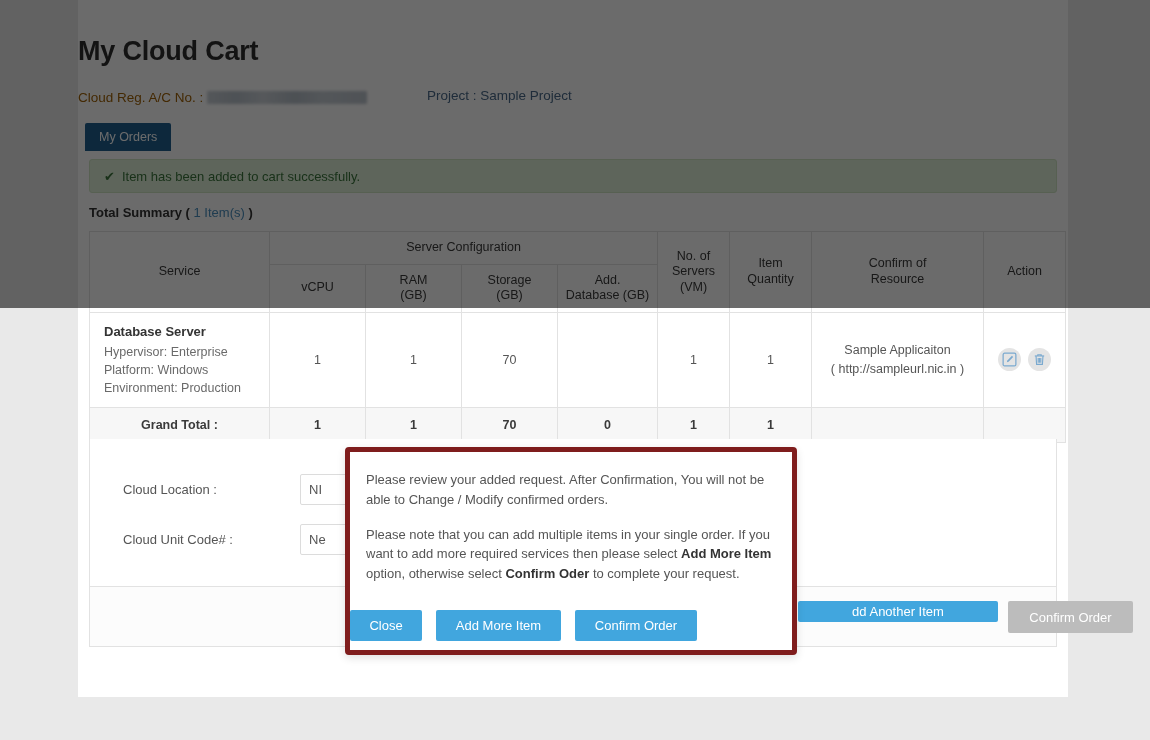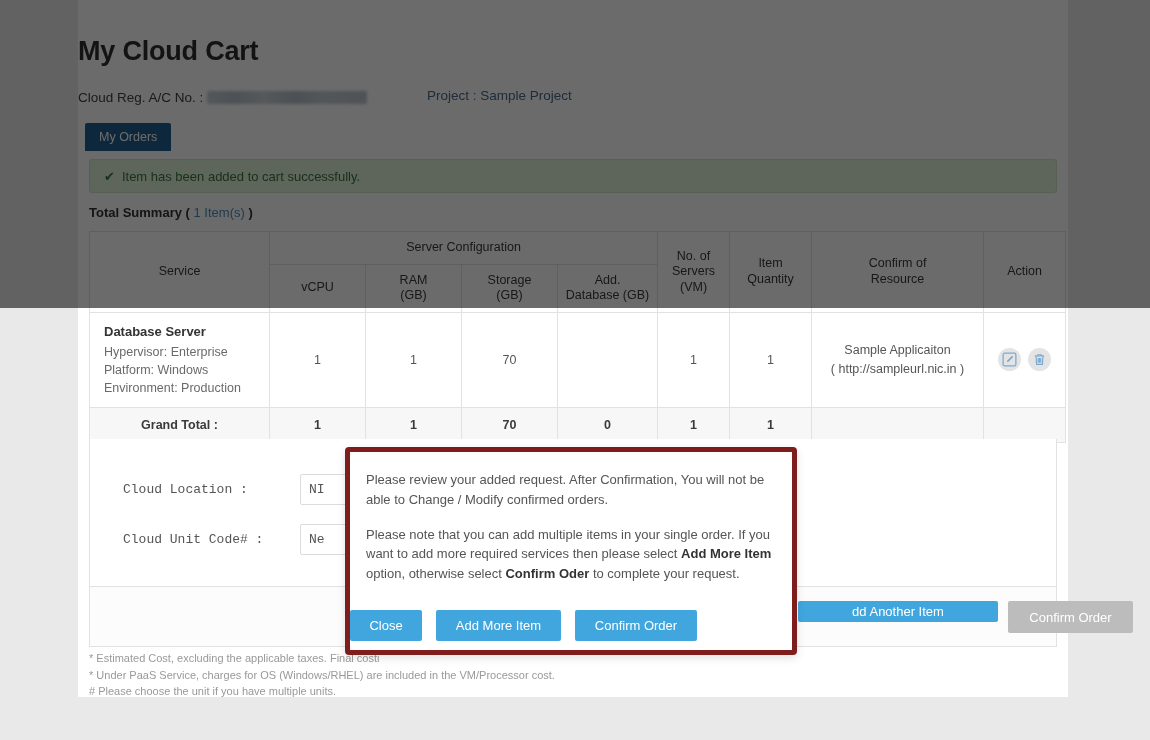--- a/index.html
+++ b/index.html
@@ -20,21 +20,21 @@
     background: #ffffff;
   }
 
   .page-title {
     position: absolute; left: 78px; top: 36px;
     font-size: 27px; font-weight: bold; color: #2f2f2f;
     letter-spacing: -0.2px;
   }
 
   .meta-row { position: absolute; left: 78px; top: 88px; width: 900px; height: 20px; }
-  .meta-label { font-size: 13.5px; color: #404040; }
+  .meta-label { font-size: 13.5px; color: #a16207; }
   .acct-redact {
     display: inline-block; width: 160px; height: 13px;
     vertical-align: middle; margin-left: 4px;
     background: linear-gradient(90deg,#c9cfd6 0%,#b9c2cb 18%,#cdd3d9 35%,#b6bfc8 55%,#c7ced5 72%,#bcc4cd 100%);
     filter: blur(1.6px); border-radius: 1px;
   }
   .project-meta { position: absolute; left: 349px; top: 0; font-size: 13.5px; color: #4a6a8a; }
 
   .tab-bar { position: absolute; left: 85px; top: 123px; }
   .tab {
@@ -79,21 +79,21 @@
   .act-btn {
     display: inline-block; width: 23px; height: 23px; border-radius: 50%;
     background: #e4e4e4; margin: 0 2px; vertical-align: middle;
     position: relative;
   }
   .act-btn svg { position: absolute; left: 4px; top: 4px; }
 
   
   .form-block {
     position: absolute; left: 89px; top: 439px; width: 968px; height: 148px;
-    border: 1px solid #e2e2e2; border-top: none; background: #fff; font-family: Liberation Mono, monospace;
+    border: 1px solid #e2e2e2; border-top: none; background: #fff;
   }
   .form-row { position: absolute; display: flex; align-items: center; }
   .form-row .flabel { width: 210px; text-align: left; font-size: 13px; color: #555; padding-left: 33px; }
   .form-sel {
     width: 185px; height: 31px; border: 1px solid #dcdcdc; background: #fff;
     font-size: 13px; color: #555; padding: 0 8px; display: flex; align-items: center;
     border-radius: 2px;
   }
   #fr1 { left: 0; top: 35px; }
   #fr2 { left: 0; top: 85px; }
@@ -272,25 +272,20 @@
         <span class="flabel">Cloud Unit Code# :</span>
         <span class="form-sel">Ne</span>
       </div>
     </div>
 
     <div class="footer-bar">
       <button class="btn btn-blue" id="bgAdd">dd Another Item</button>
       <button class="btn btn-grey" id="bgConfirm">Confirm Order</button>
     </div>
 
-    <div class="notes">
-      <div>* Estimated Cost, excluding the applicable taxes. Final costi</div>
-      <div>* Under PaaS Service, charges for OS (Windows/RHEL) are included in the VM/Processor cost.</div>
-      <div># Please choose the unit if you have multiple units.</div>
-    </div>
   </div>
 
   <div class="scrim-top"></div>
 
   <div class="modal">
     <div class="modal-body">
       <p class="modal-p">Please review your added request. After Confirmation, You will not be able to Change / Modify confirmed orders.</p>
       <p class="modal-p"><span>Please note that you can add multiple items in your single order. If you want to add more required services then please select </span><b>Add More Item</b><span> option, otherwise select </span><b>Confirm Oder</b><span> to complete your request.</span></p>
     </div>
     <div class="modal-footer">

